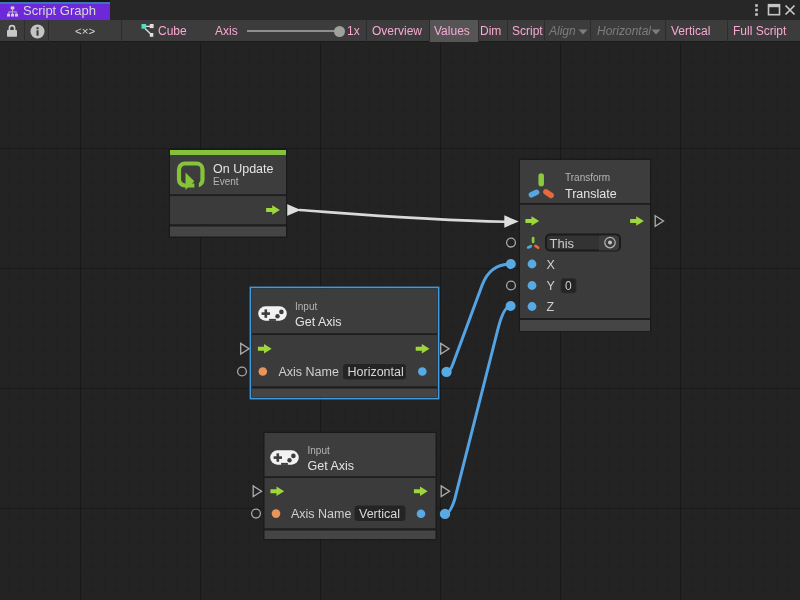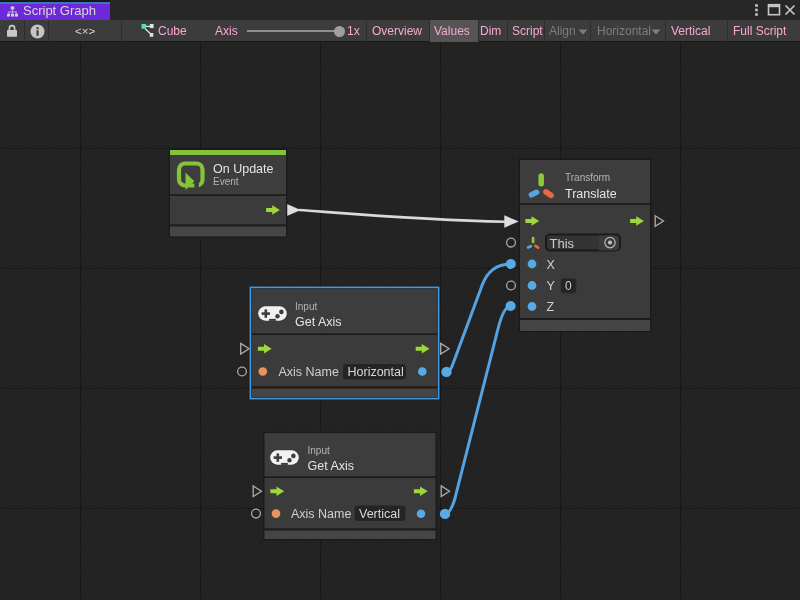--- a/index.html
+++ b/index.html
@@ -7,21 +7,21 @@
   body{font-family:"Liberation Sans",sans-serif;-webkit-font-smoothing:antialiased;}
   .abs{position:absolute;}
   #tabbar{position:absolute;left:0;top:0;width:800px;height:20px;background:#272727;}
   #tab{position:absolute;left:0;top:0;width:110px;height:20px;background:#6d28d9;}
   #tabdark{position:absolute;left:0;top:0;width:110px;height:2px;background:#161616;}
   #tabblue{position:absolute;left:0;top:2px;width:110px;height:2px;background:#3b76ba;}
   #tabtxt{position:absolute;left:23px;top:3px;font-size:13px;color:#d8d8d8;}
   #toolbar{position:absolute;left:0;top:20px;width:800px;height:22px;background:#3c3c3c;border-bottom:1px solid #1a1a1a;}
   .sep{position:absolute;top:0;width:1px;height:22px;background:#2d2d2d;}
   .tb{position:absolute;top:4px;font-size:12px;line-height:14px;color:#f9a8d4;white-space:nowrap;}
-  .tbd{color:#7d7d7d;}
+  .tbd{color:#7d7d7d;font-style:italic;}
   #valbg{position:absolute;left:430px;top:0;width:48px;height:22px;background:#555555;}
   #track{position:absolute;left:247px;top:10px;width:88px;height:2px;background:#8f8f8f;}
   #knob{position:absolute;left:334px;top:5.5px;width:11px;height:11px;border-radius:50%;background:#a0a0a0;}
 </style>
 </head>
 <body>
 <div id="tabbar">
   <div id="tab">
     <div id="tabdark"></div>
       <div id="tabblue"></div>

